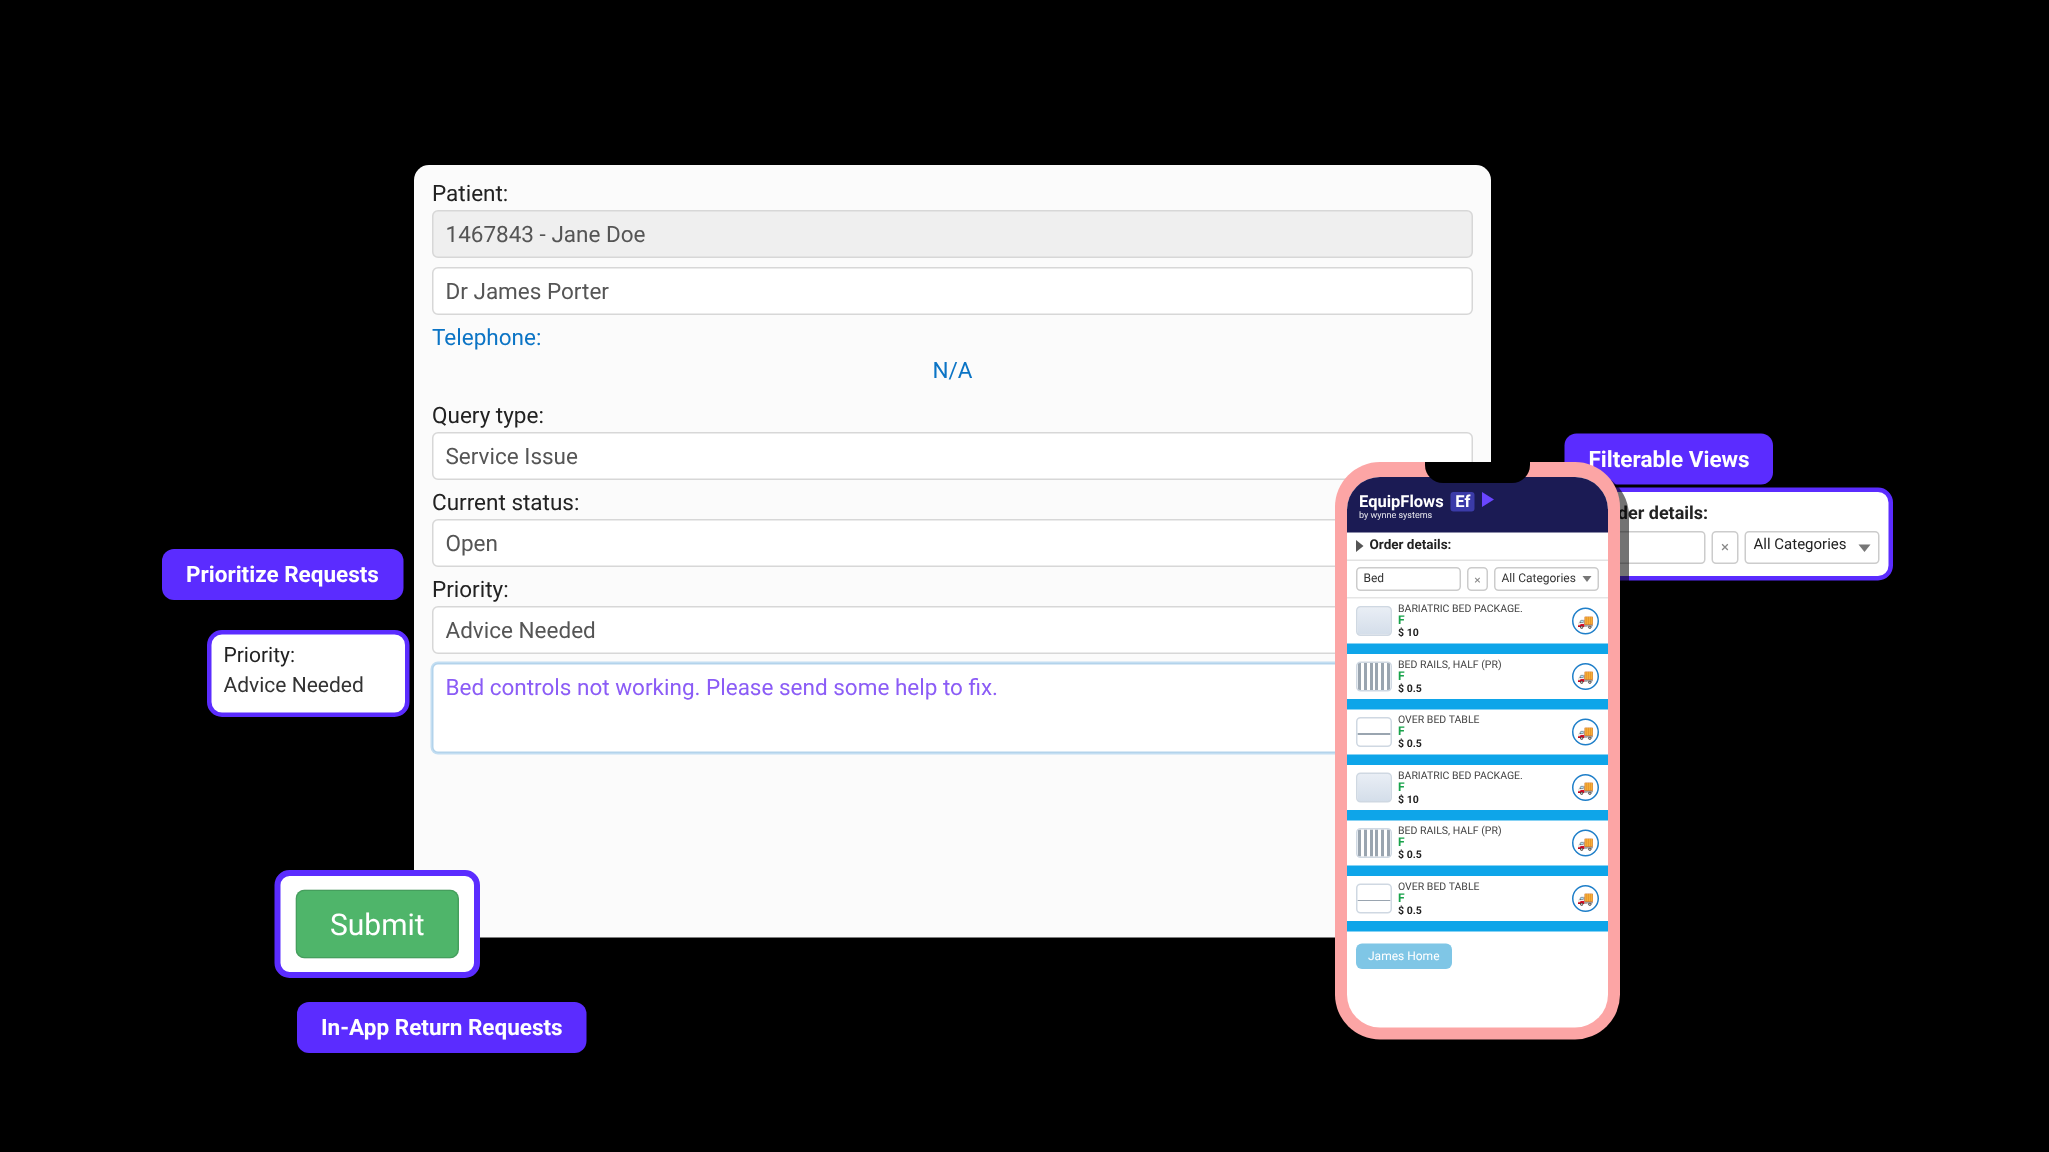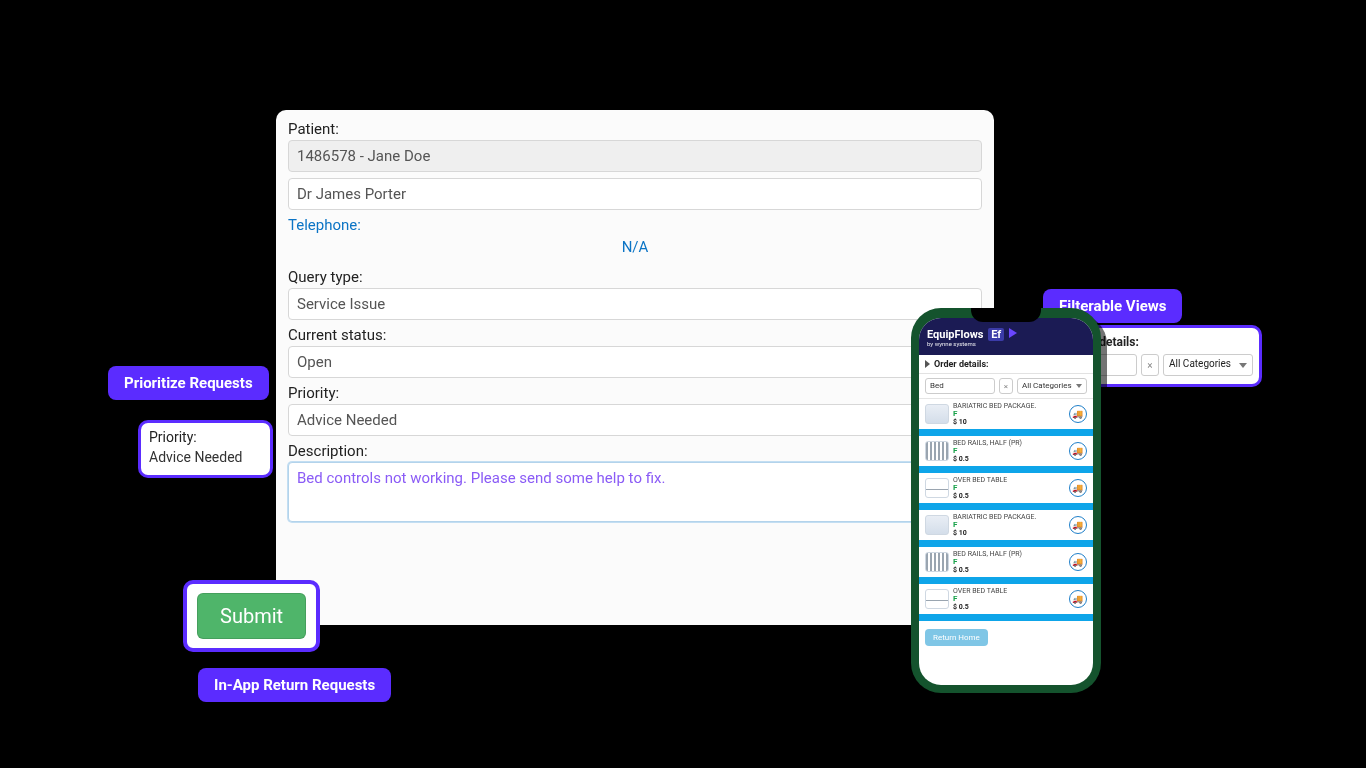--- a/index.html
+++ b/index.html
@@ -105,25 +105,25 @@
     border-radius:10px;
     background:#fff;
     padding:9px 10px;
     display:flex;
     gap:10px;
   }
 
   
   .phone {
     position:absolute;
-    left:911px;
+    left:890px;
     top:308px;
     width:190px;
     height:385px;
-    background:#14532d;
+    background:#fca5a5;
     border-radius:30px;
     padding:10px 8px 8px 8px;
     box-shadow: 6px 6px 0 rgba(0,0,0,.55);
   }
   .notch {
     position:absolute;
     top:0;
     left:50%;
     transform:translateX(-50%);
     width:70px;
@@ -224,21 +224,21 @@
 
 </style>
 </head>
 <body>
 
 <div class="tablet">
   <div class="tablet-screen">
 
     <div class="fgroup">
       <span class="flabel">Patient:</span>
-      <div class="fbox disabled">1486578 - Jane Doe</div>
+      <div class="fbox disabled">1467843 - Jane Doe</div>
     </div>
 
     <div class="fgroup">
       <div class="fbox">Dr James Porter</div>
     </div>
 
     <div class="fgroup">
       <span class="flabel" style="color:#0b74c5">Telephone:</span>
       <span class="link-val">N/A</span>
     </div>
@@ -252,21 +252,20 @@
       <span class="flabel">Current status:</span>
       <div class="fbox">Open</div>
     </div>
 
     <div class="fgroup">
       <span class="flabel">Priority:</span>
       <div class="fbox">Advice Needed</div>
     </div>
 
     <div class="fgroup">
-      <span class="flabel">Description:</span>
       <div class="ftextarea">Bed controls not working. Please send some help to fix.</div>
     </div>
 
   </div>
 </div>
 
 <div class="pill" style="left:108px; top:366px;">Prioritize Requests</div>
 <div class="priority-box">
   <div class="plabel">Priority:</div>
   <div class="pval">Advice Needed</div>
@@ -376,15 +375,15 @@
             <div class="ititle">OVER BED TABLE</div>
             <div class="fflag">F</div>
             <div class="price">$ 0.5</div>
           </div>
           <div class="truckbtn">
             <span>🚚</span>
           </div>
         </div>
       </div>
 
-    <div class="returnhome">Return Home</div>
+    <div class="returnhome">James Home</div>
   </div>
 </div>
 
 </body></html>

